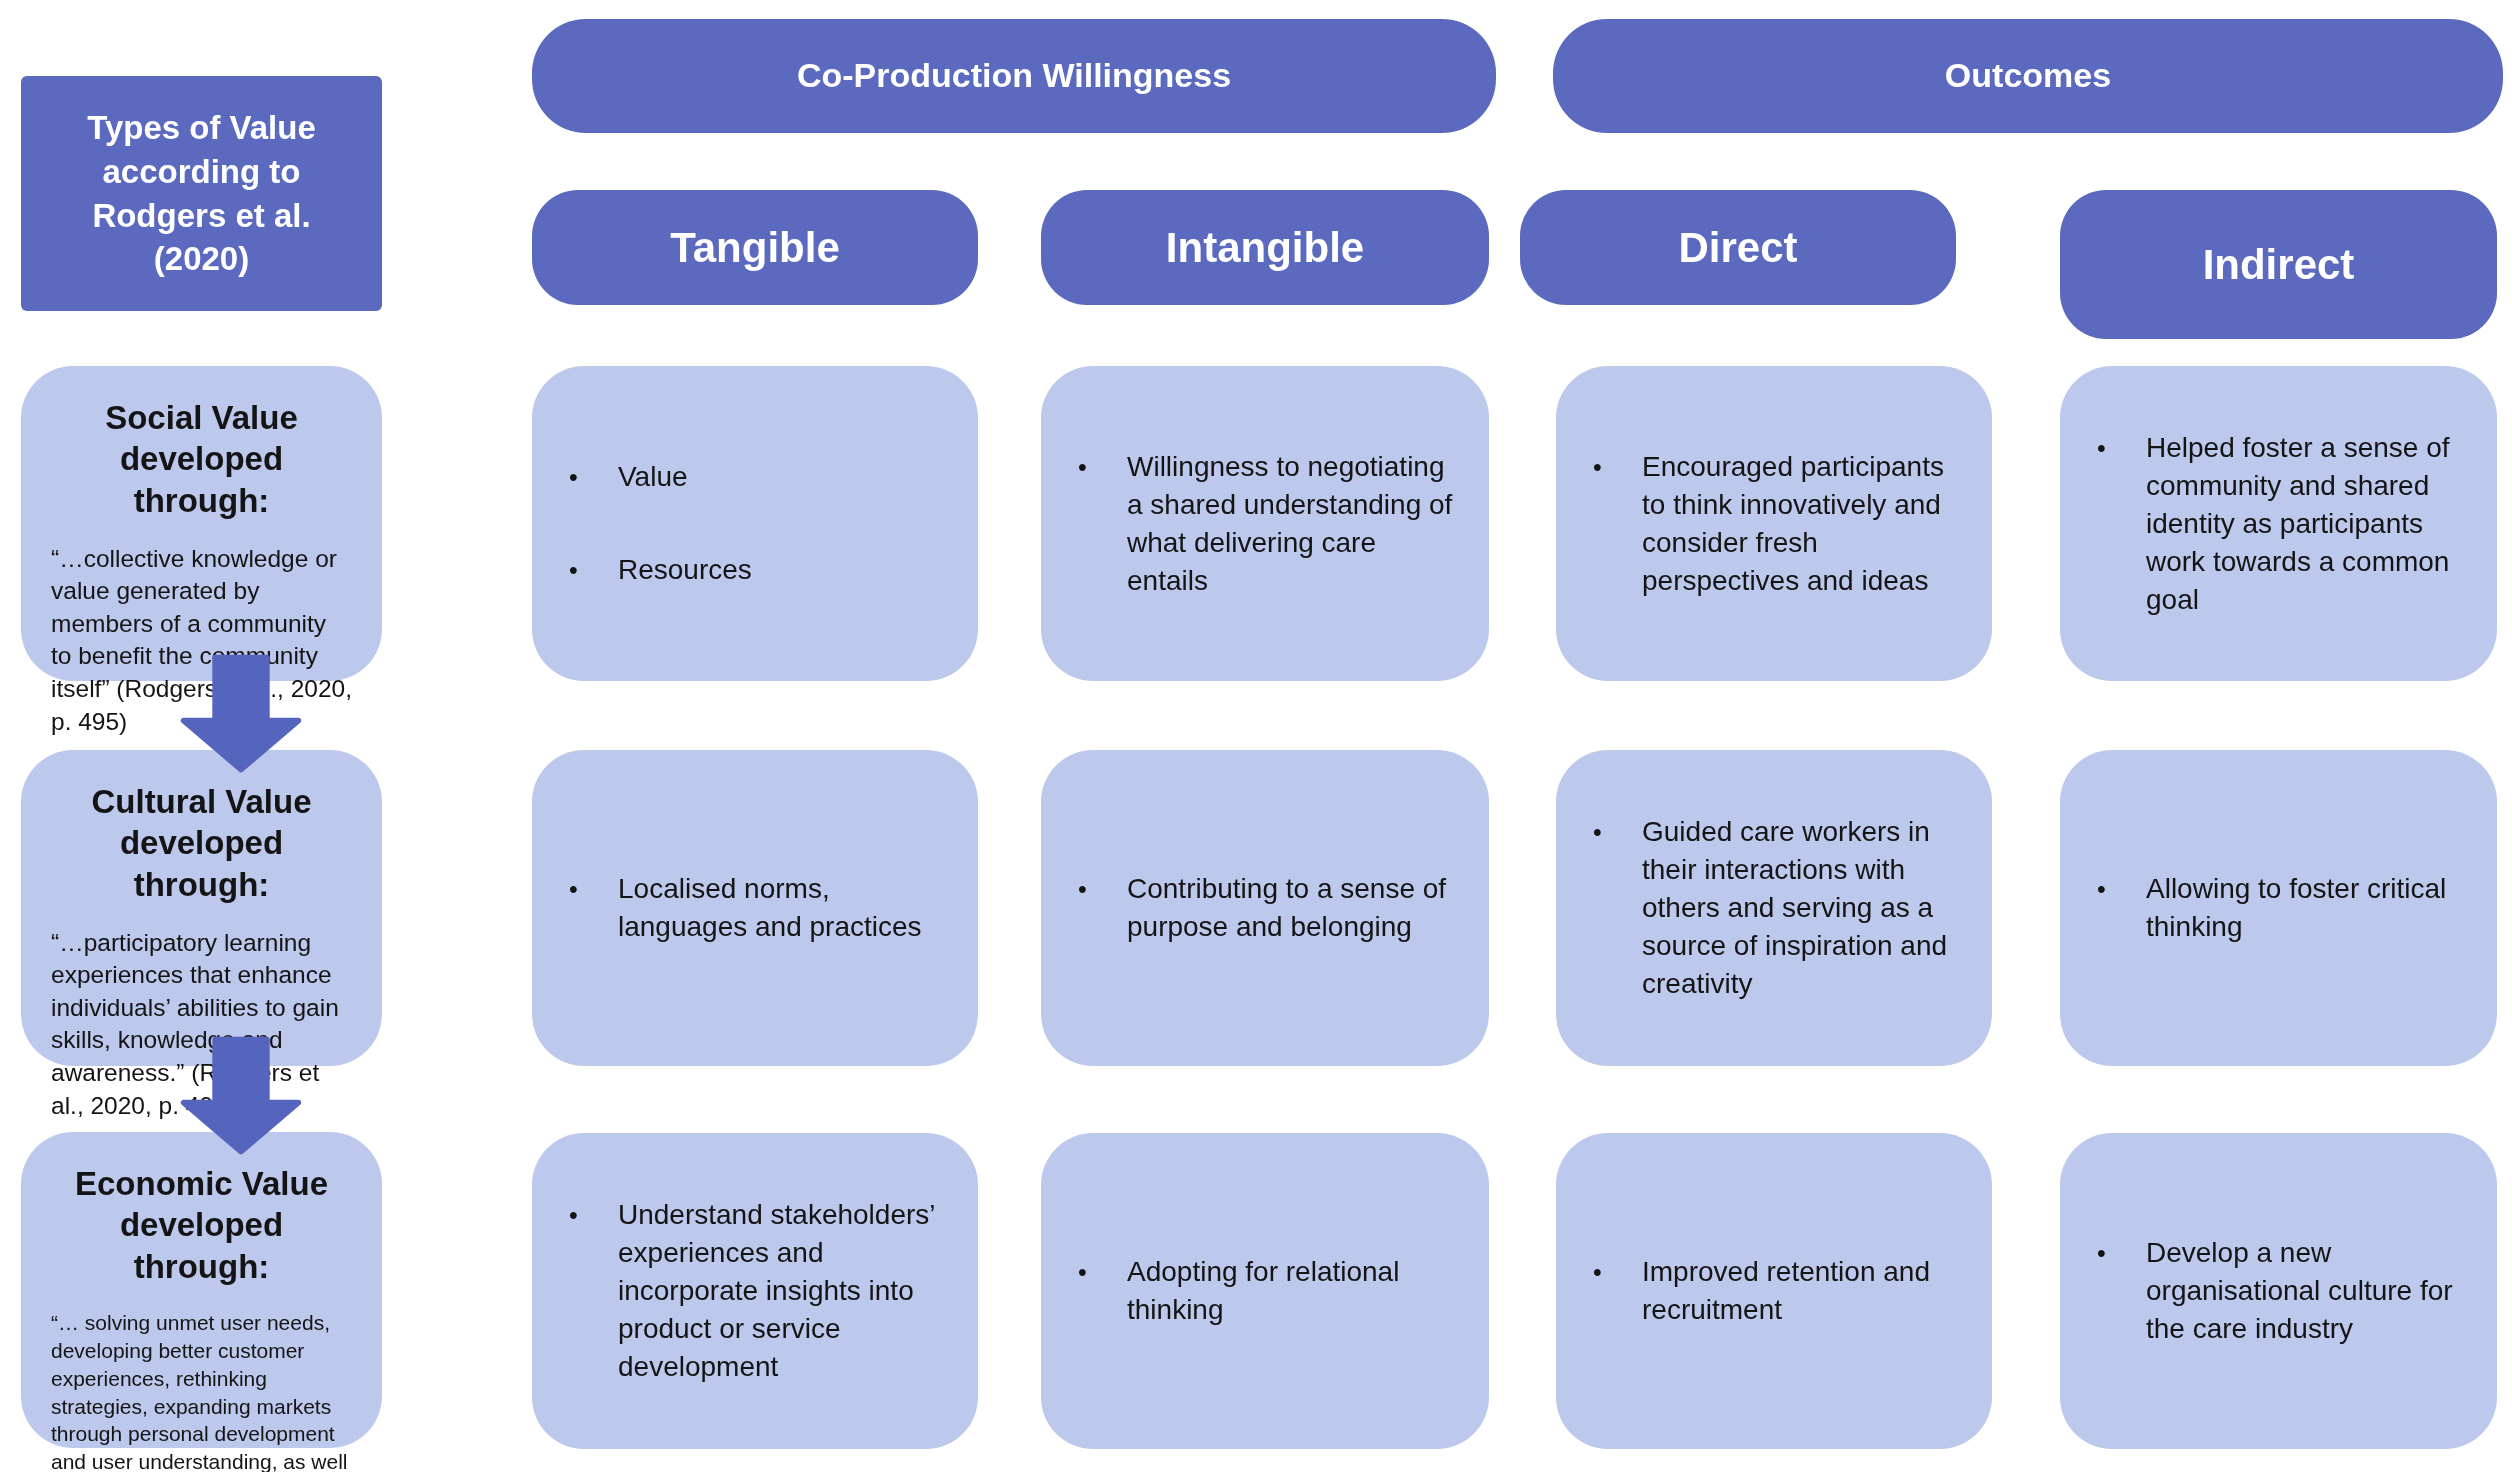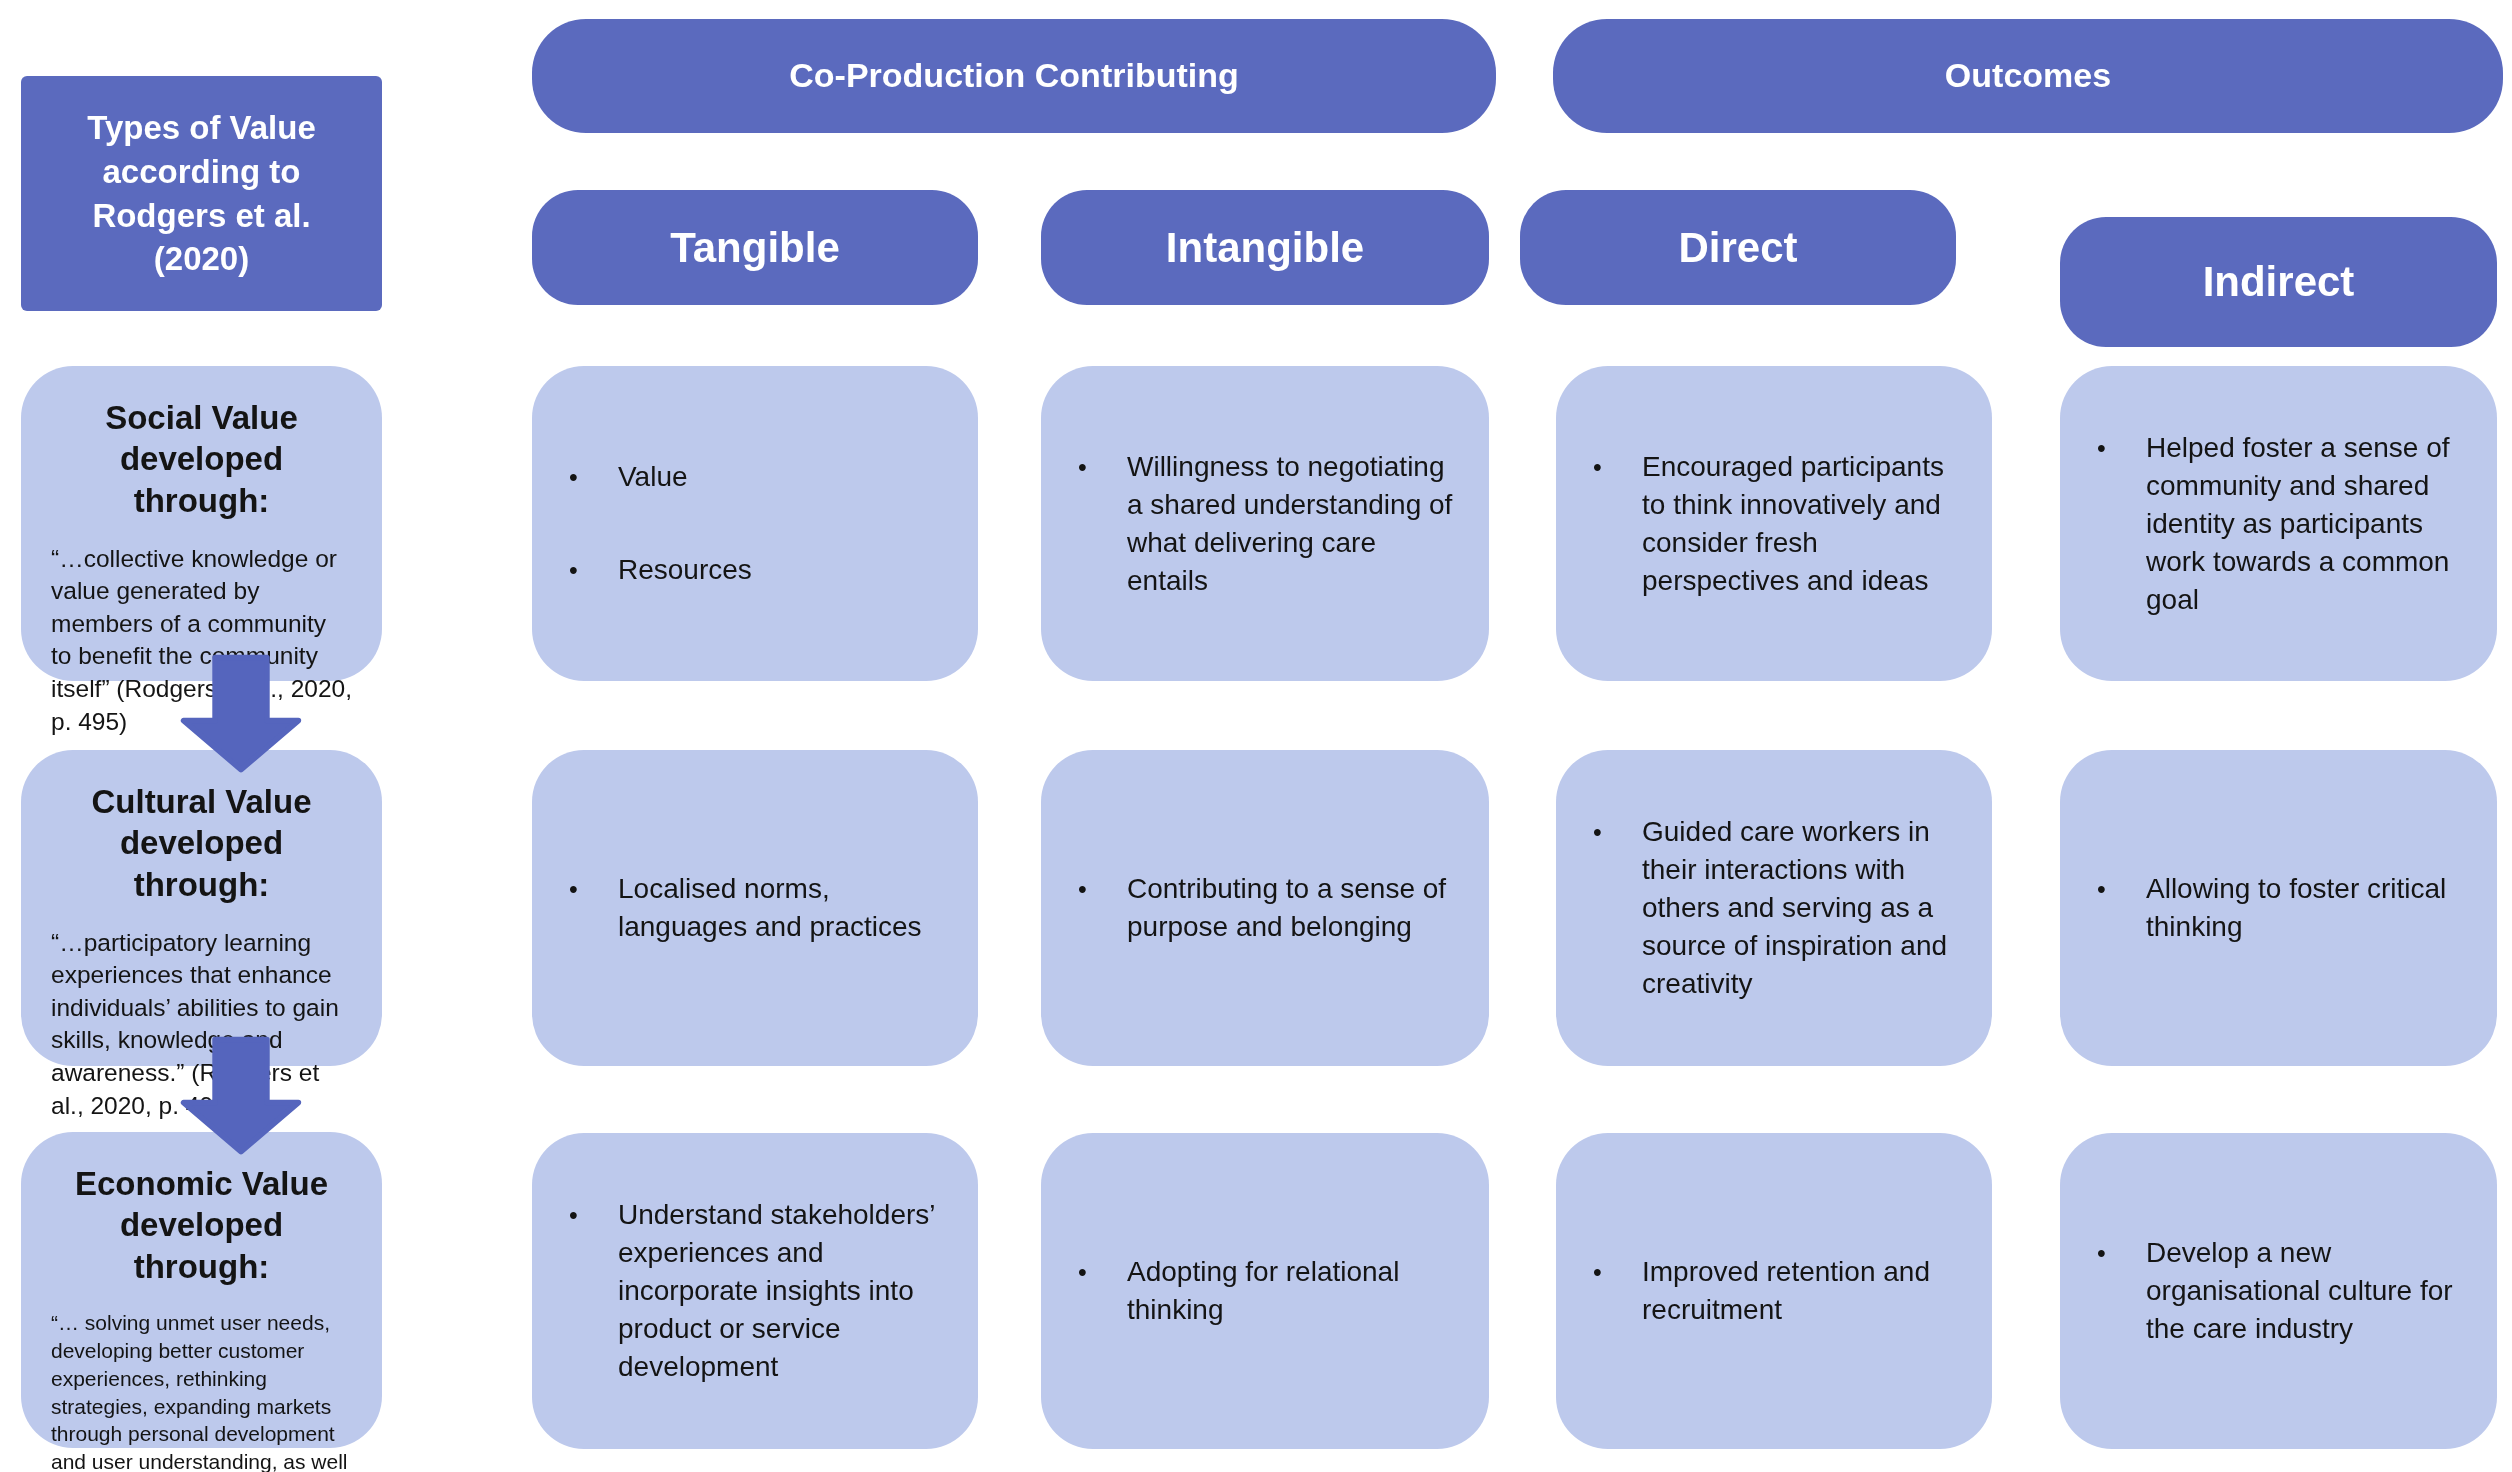--- a/index.html
+++ b/index.html
@@ -71,40 +71,40 @@
   }
   .arrow{position:absolute;z-index:5;}
   .arrow svg{display:block;width:100%;height:100%;}
 </style>
 </head>
 <body>
 
 <div class="canvas">
 
   <div class="pill group-pill" style="left:532px;top:18.6px;width:964px;height:114px;">
-    <span>Co-Production Contributing</span>
+    <span>Co-Production Willingness</span>
   </div>
   <div class="pill group-pill" style="left:1553px;top:18.6px;width:950px;height:114px;">
     <span>Outcomes</span>
   </div>
 
   <div class="pill types-pill" style="left:21px;top:76px;width:361px;height:235px;">
     <span>Types of Value according to Rodgers et al. (2020)</span>
   </div>
 
   <div class="pill sub-pill" style="left:532px;top:190px;width:446px;height:115px;">
     <span>Tangible</span>
   </div>
   <div class="pill sub-pill" style="left:1041px;top:190px;width:448px;height:115px;">
     <span>Intangible</span>
   </div>
   <div class="pill sub-pill" style="left:1520px;top:190px;width:436px;height:115px;">
     <span>Direct</span>
   </div>
-  <div class="pill sub-pill" style="left:2060px;top:190px;width:437px;height:130px;margin-top:27px;">
+  <div class="pill sub-pill" style="left:2060px;top:190px;width:437px;height:149px;">
     <span>Indirect</span>
   </div>
 
   <div class="rowhead" style="left:21px;top:366px;width:361px;height:315px;">
     <div class="rh-title">Social Value developed through:</div>
     <div class="rh-quote">“…collective knowledge or value generated by members of a community to benefit the community itself” (Rodgers et al., 2020, p. 495)</div>
   </div>
 
   <div class="cell" style="left:532px;top:366px;width:446px;height:315px;">
     <ul>

